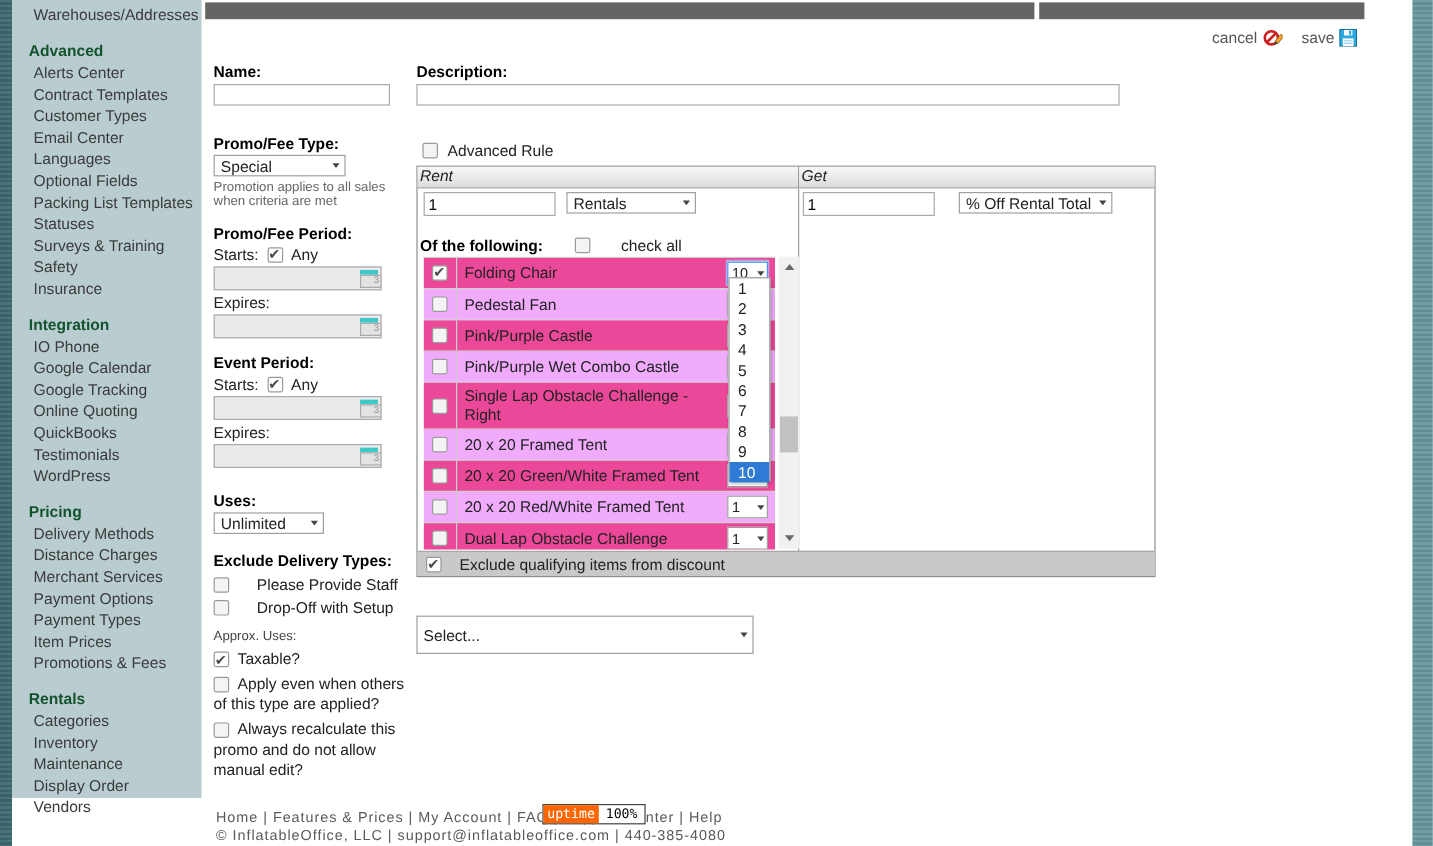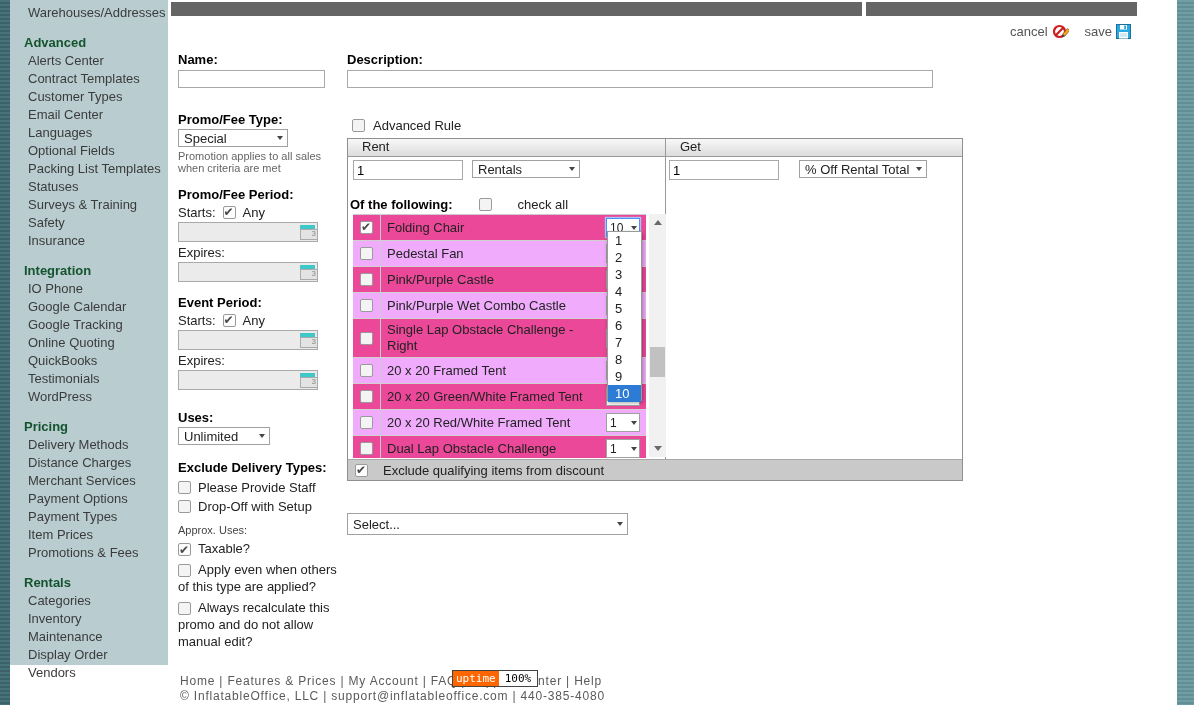--- a/index.html
+++ b/index.html
@@ -39,34 +39,34 @@
   input.txt { border:1px solid #a9a9a9; height:18px; padding:1px 3px; font:13px "Liberation Sans","DejaVu Sans",sans-serif; background:#fff; }
 
   .datebox { width:140px; height:20px; background:#ebebeb; border:1px solid #a9a9a9; position:relative; margin:2px 0 3px 0; }
   .cal { position:absolute; right:2px; top:1px; width:15px; height:15px; }
   .cal::before { content:""; position:absolute; left:0; top:1px; width:15px; height:4px; background:#3fc8c8; }
   .cal::after { content:"3"; position:absolute; left:0; top:5px; width:15px; height:9px; background:#e3e3e3;
     border:1px solid #aaa; font-size:8px; color:#888; text-align:right; line-height:8px; padding-right:1px; }
 
   .f-label { font-weight:bold; color:#000; line-height:15px; }
   .help { font-size:11px; color:#666; line-height:12px; margin-top:3px; }
-  .cbrow { display:flex; align-items:center; gap:7px; margin:4px 0; }
+  .cbrow { display:flex; align-items:center; gap:23px; margin:4px 0; }
   .cbwrap { margin:4px 0; line-height:17px; }
   .cbwrap .cb { margin-right:7px; }
 
   
   .name-block { position:absolute; left:178px; top:52px; }
   .desc-block { position:absolute; left:347px; top:52px; }
   .leftcol { position:absolute; left:178px; top:112px; width:164px; }
 
   .rulecol { position:absolute; left:347px; top:117px; width:616px; }
   .advrow { display:flex; align-items:center; gap:8px; padding-left:5px; height:17px; }
   .ruletable { margin-top:4px; border:1px solid #8f8f8f; width:616px; }
   .thead { display:flex; border-bottom:1px solid #9a9a9a; }
-  .th { height:17px; line-height:16px; padding-left:14px; background:linear-gradient(#f8f8f8,#dcdcdc); }
+  .th { height:17px; line-height:16px; padding-left:2px; background:linear-gradient(#f8f8f8,#dcdcdc);font-style:italic; }
   .th.rent { width:318px; border-right:1px solid #9a9a9a; }
   .th.get { flex:1; }
   .tbody { display:flex; height:302px; }
   .cell { position:relative; }
   .cell.rent { width:318px; border-right:1px solid #9a9a9a; }
   .cell.get { flex:1; }
   .controls { position:absolute; top:3px; left:5px; display:flex; gap:9px; }
   .controls input.txt { width:110px; height:20px; }
   .of-following { position:absolute; top:40px; left:2px; display:flex; align-items:center; gap:26px; white-space:nowrap; }
 
@@ -85,21 +85,21 @@
   .sb-thumb { position:absolute; left:1px; top:133px; width:15px; height:30px; background:#c1c1c1; }
 
   .qty-menu { position:absolute; left:260px; top:114px; width:35px; height:170px; background:#fff;
     border:1px solid #9a9a9a; box-shadow:1px 2px 4px rgba(0,0,0,.35); z-index:20; }
   .opt { height:17px; line-height:17px; padding-left:7px; cursor:pointer; }
   .opt.selected { background:#2e7bd6; color:#fff; }
 
   .band { height:21px; background:#c9c9c9; border-top:1px solid #a8a8a8; display:flex; align-items:center; gap:15px; padding-left:7px; }
 
   .also-row { margin-top:32px; display:flex; align-items:center; gap:6px; }
-  .sel.wide { width:281px; height:22px; }
+  .sel.wide { width:281px; height:32px; }
 
   
   .footer { position:absolute; left:180px; top:674px; color:#5a5a5a; font-size:12px; letter-spacing:0.8px; line-height:15px; }
   .flink { cursor:pointer; }
   .uptime { position:absolute; left:452px; top:670px; display:inline-flex; border:1px solid #444; background:#fff;
     font-family:"DejaVu Sans Mono","Liberation Mono",monospace; font-size:11px; height:17px; align-items:center; }
   .uptime .ulabel { background:#ff6600; color:#fff; padding:1px 3px; height:100%; display:flex; align-items:center; }
   .uptime .uval { color:#000; padding:1px 6px; }
 </style>
 </head>

